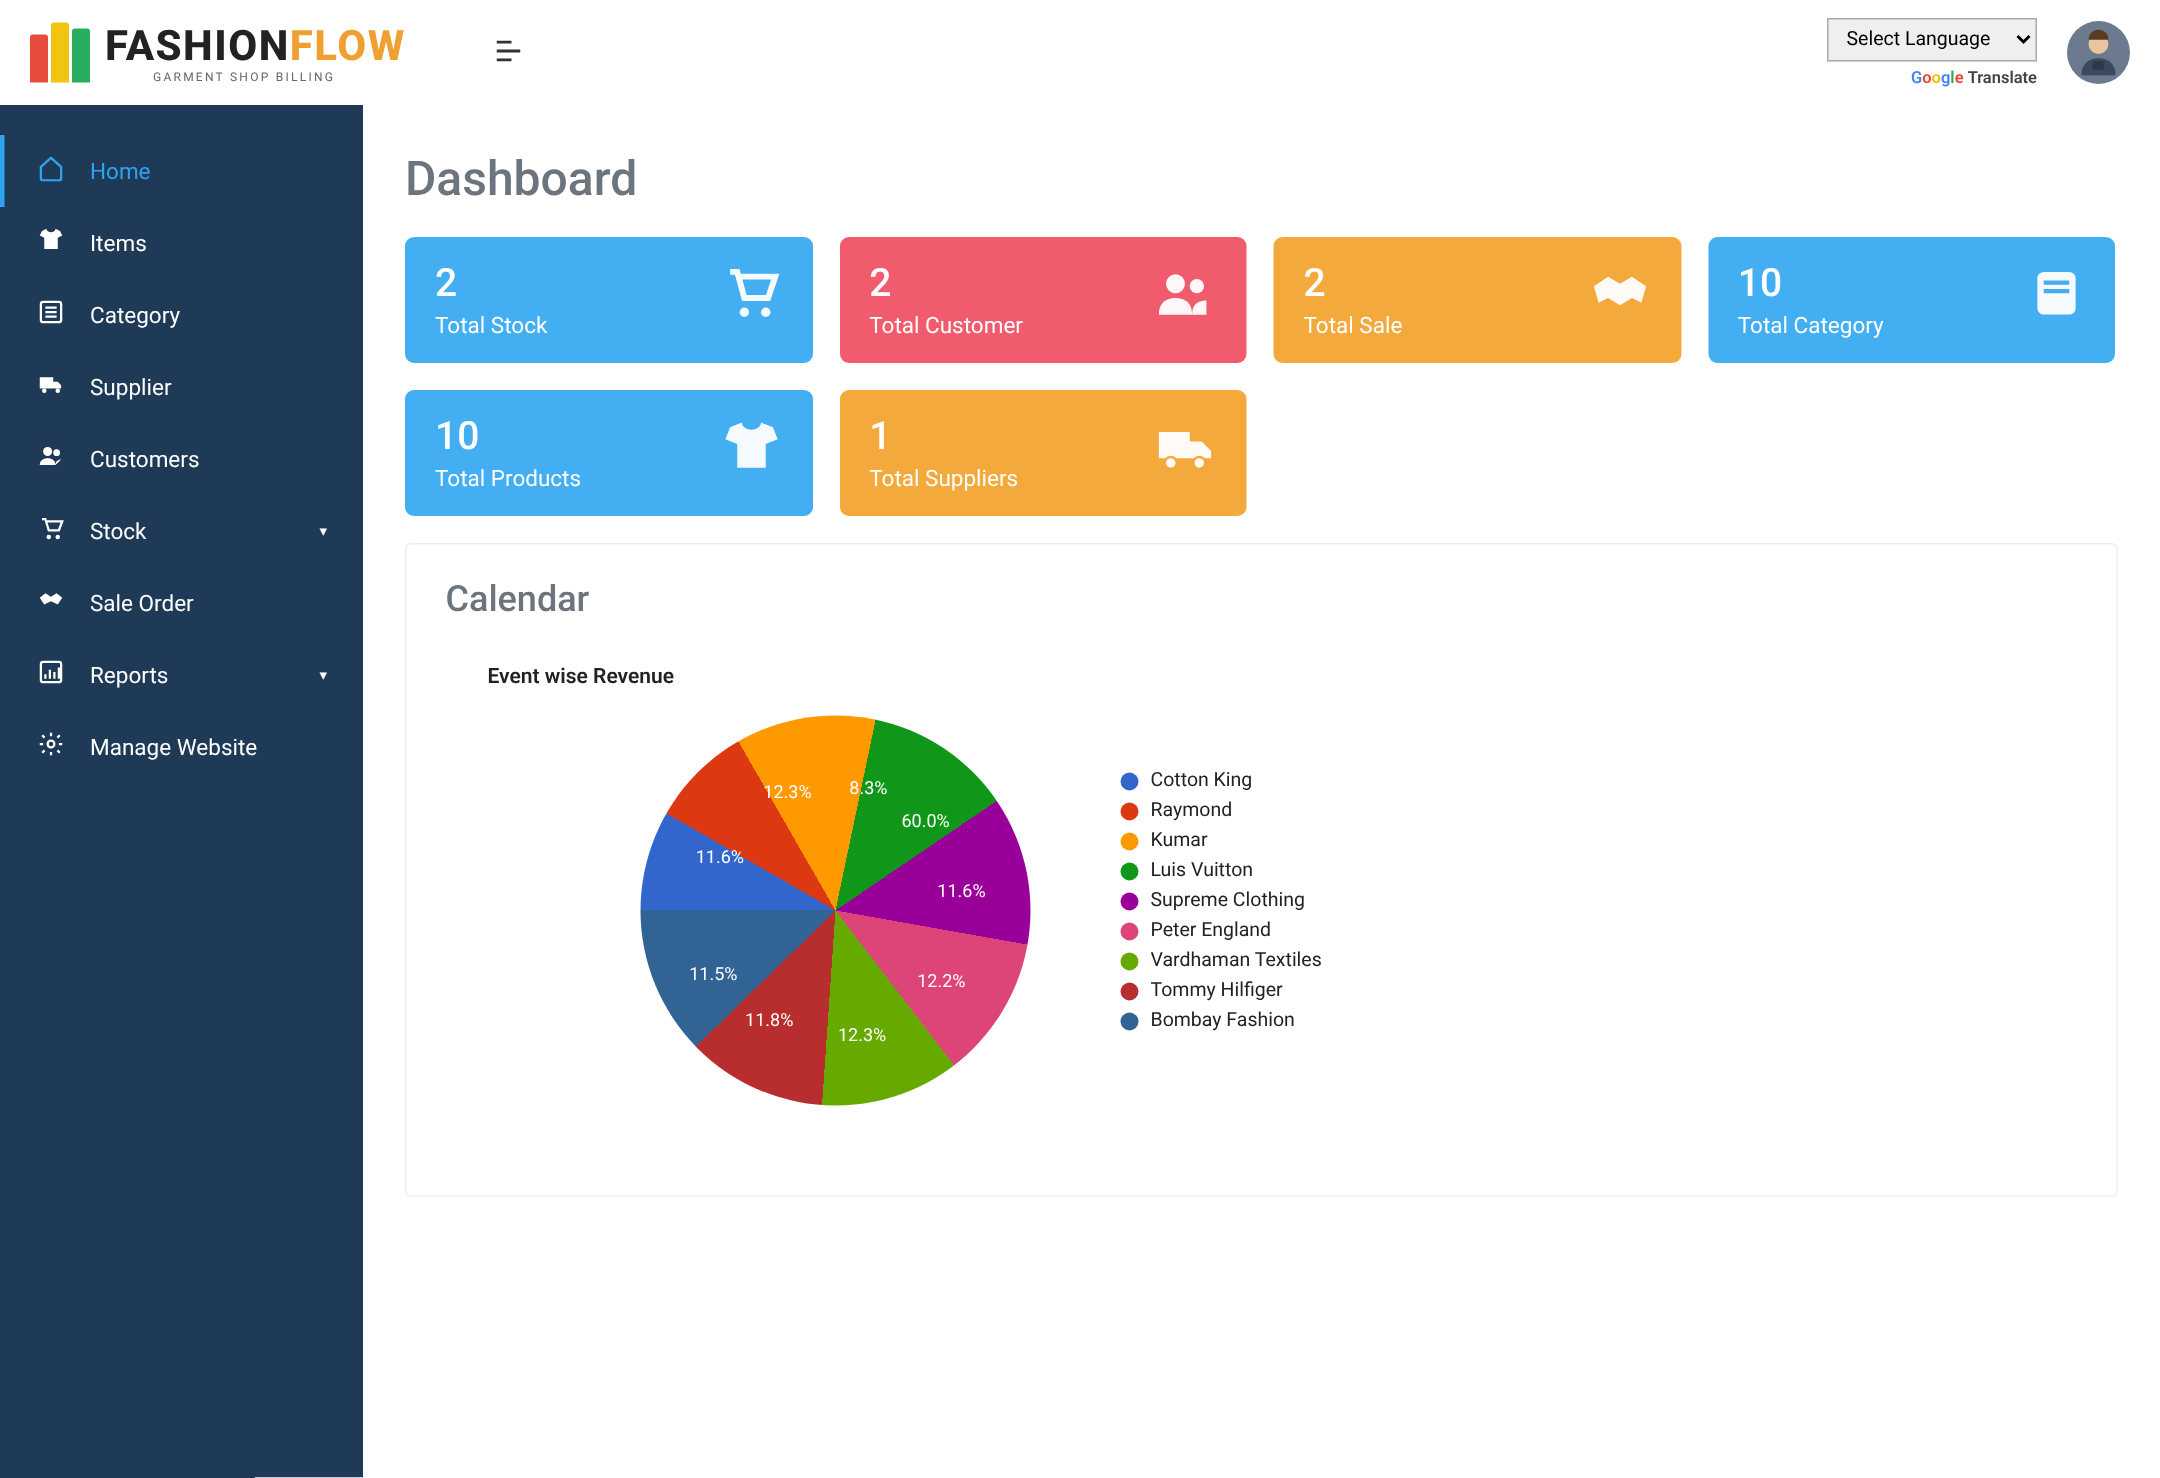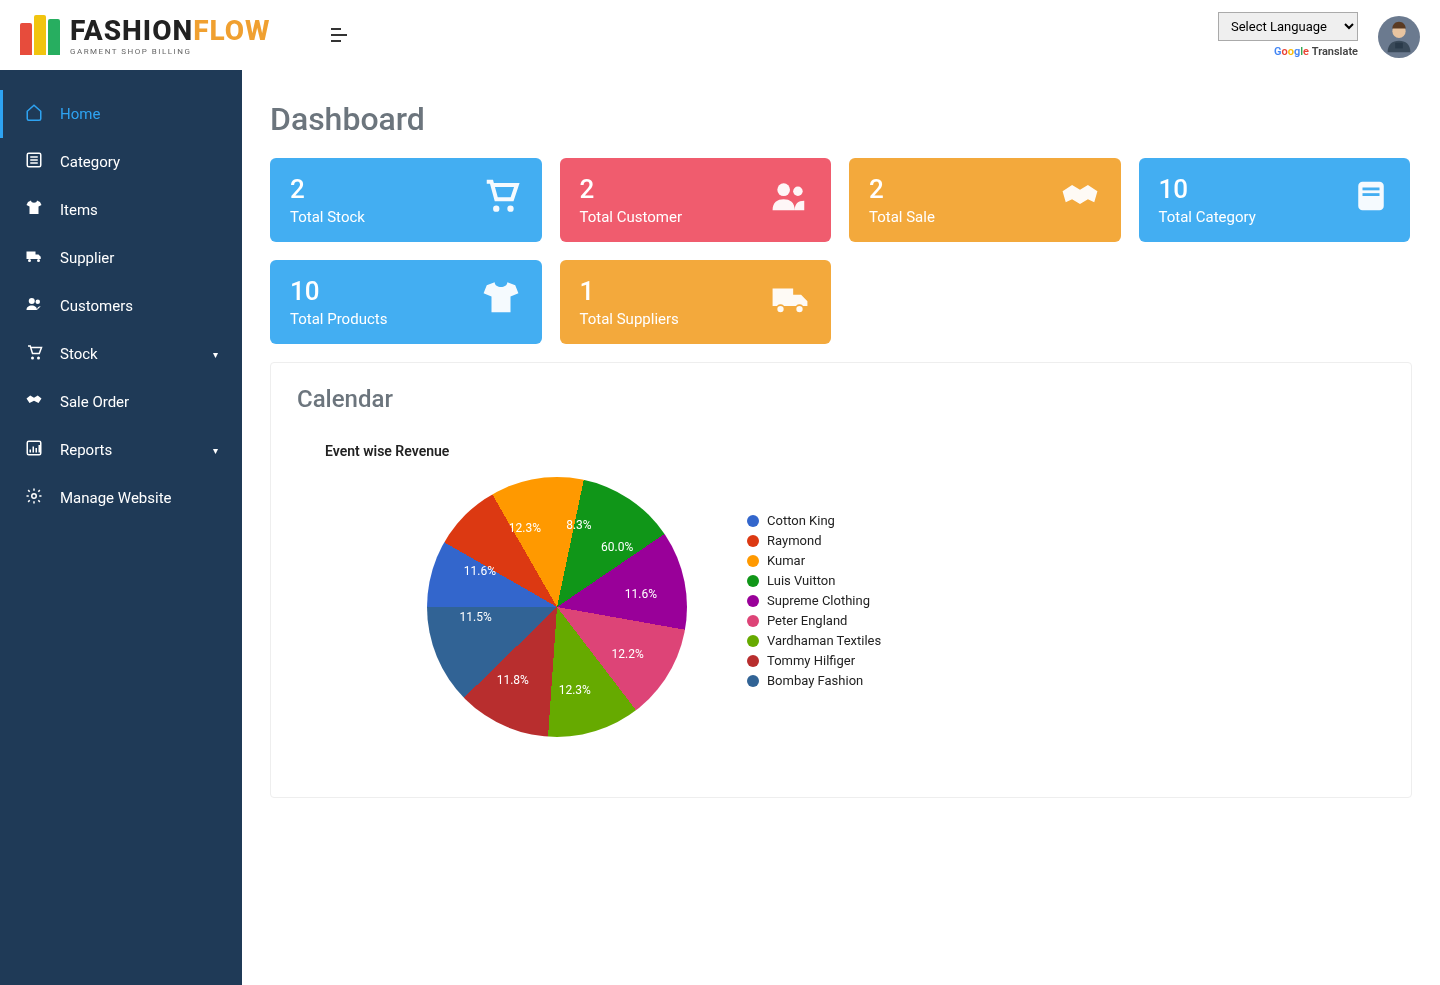--- a/index.html
+++ b/index.html
@@ -8,25 +8,25 @@
 .topbar { height: 70px; background: #fff; display: flex; align-items: center; padding: 0 20px; position: relative; }
 .logo { display: flex; align-items: center; gap: 4px; }
 .logo-bars { display: flex; gap: 2px; align-items: flex-end; }
 .logo-bar { width: 12px; border-radius: 2px 2px 0 0; }
 .logo-bar.b1 { height: 32px; background: #e74c3c; }
 .logo-bar.b2 { height: 40px; background: #f1c40f; }
 .logo-bar.b3 { height: 36px; background: #27ae60; }
 .logo-text { margin-left: 6px; }
 .logo-main { font-weight: 800; font-size: 28px; letter-spacing: 1px; color: #222; }
 .logo-main .flow { color: #f0a030; }
-.logo-sub { font-size: 8px; letter-spacing: 1.5px; color: #666; }
+.logo-sub { font-size: 8px; letter-spacing: 1.5px; color: #666; margin-left: 32px; }
 
 .hamburger { margin-left: 60px; cursor: pointer; color: #333; font-size: 18px; }
 
-.top-right { margin-left: auto; display: flex; align-items: flex-end; gap: 20px; }
+.top-right { margin-left: auto; display: flex; align-items: center; gap: 20px; }
 .lang-wrap { text-align: right; }
 .lang-select { padding: 5px 8px; font-size: 13px; border: 1px solid #aaa; width: 140px; background: #efefef; }
 .translate-link { font-size: 11px; color: #555; margin-top: 4px; display: block; }
 .translate-link .g1{color:#4285F4;font-weight:600}.translate-link .g2{color:#EA4335;font-weight:600}.translate-link .g3{color:#FBBC05;font-weight:600}.translate-link .g4{color:#34A853;font-weight:600}
 
 .avatar { width: 42px; height: 42px; border-radius: 50%; background: #6b7a8f; display: flex; align-items: center; justify-content: center; }
 .avatar svg { width: 38px; height: 38px; }
 
 .layout { display: flex; height: calc(100% - 70px); justify-content: flex-end; }
 .sidebar { width: 242px; background: #1f3a57; padding-top: 20px; }
@@ -101,30 +101,30 @@
 <div class="layout">
   <div class="sidebar" id="sidebar">
       <div class="nav-item active">
         <span class="icon"><svg width="18" height="18" viewBox="0 0 24 24" fill="none" stroke="currentColor" stroke-width="2">
             <path d="M3 11l9-8 9 8v10a2 2 0 01-2 2H5a2 2 0 01-2-2z"></path>
           </svg></span>
         <span>Home</span>
       </div>
       <div class="nav-item">
         <span class="icon"><svg width="18" height="18" viewBox="0 0 24 24" fill="currentColor">
+            <path d="M4 4l4-2c0 2 2 3 4 3s4-1 4-3l4 2 2 4-4 2v10H6V10L2 8z"></path>
+          </svg></span>
+        <span>Items</span>
+      </div>
+      <div class="nav-item">
+        <span class="icon"><svg width="18" height="18" viewBox="0 0 24 24" fill="currentColor">
             <rect x="3" y="3" width="18" height="18" rx="2" fill="none" stroke="currentColor" stroke-width="2"></rect>
             <path d="M7 8h10M7 12h10M7 16h10" stroke="currentColor" stroke-width="2"></path>
           </svg></span>
         <span>Category</span>
-      </div>
-      <div class="nav-item">
-        <span class="icon"><svg width="18" height="18" viewBox="0 0 24 24" fill="currentColor">
-            <path d="M4 4l4-2c0 2 2 3 4 3s4-1 4-3l4 2 2 4-4 2v10H6V10L2 8z"></path>
-          </svg></span>
-        <span>Items</span>
       </div>
       <div class="nav-item">
         <span class="icon"><svg width="18" height="18" viewBox="0 0 24 24" fill="currentColor">
             <path d="M2 6h12v10H2zM14 10h4l3 3v3h-7z"></path>
             <circle cx="6" cy="18" r="2"></circle>
             <circle cx="18" cy="18" r="2"></circle>
           </svg></span>
         <span>Supplier</span>
       </div>
       <div class="nav-item">
@@ -228,21 +228,21 @@
       <div class="chart-title">Event wise Revenue</div>
       <div class="chart-wrap">
         <div class="pie-area">
           <div class="pie" id="pie" style="background: conic-gradient(from -90deg, rgb(51, 102, 204) 0deg, rgb(51, 102, 204) 29.88deg, rgb(220, 57, 18) 29.88deg, rgb(220, 57, 18) 60.12deg, rgb(255, 153, 0) 60.12deg, rgb(255, 153, 0) 101.88deg, rgb(16, 150, 24) 101.88deg, rgb(16, 150, 24) 145.8deg, rgb(153, 0, 153) 145.8deg, rgb(153, 0, 153) 190.08deg, rgb(221, 68, 119) 190.08deg, rgb(221, 68, 119) 232.56deg, rgb(102, 170, 0) 232.56deg, rgb(102, 170, 0) 273.96deg, rgb(184, 46, 46) 273.96deg, rgb(184, 46, 46) 315.72deg, rgb(49, 99, 149) 315.72deg, rgb(49, 99, 149) 360deg);">
               <div class="pie-label" style="left: 151.914px; top: 47.8733px;">8.3%</div>
               <div class="pie-label" style="left: 190.104px; top: 69.8959px;">60.0%</div>
               <div class="pie-label" style="left: 213.954px; top: 116.703px;">11.6%</div>
               <div class="pie-label" style="left: 200.601px; top: 177.334px;">12.2%</div>
               <div class="pie-label" style="left: 147.76px; top: 213.124px;">12.3%</div>
               <div class="pie-label" style="left: 85.8155px; top: 202.614px;">11.8%</div>
-              <div class="pie-label" style="left: 48.6022px; top: 140px;">11.5%</div>
+              <div class="pie-label" style="left: 48.6022px; top: 172px;">11.5%</div>
               <div class="pie-label" style="left: 52.8638px; top: 94.2927px;">11.6%</div>
               <div class="pie-label" style="left: 97.966px; top: 51.2674px;">12.3%</div>
             </div>
         </div>
         <div class="legend" id="legend">
             <div class="legend-item">
               <span class="legend-dot" style="background:#3366cc"></span>
               <span>Cotton King</span>
             </div>
             <div class="legend-item">

